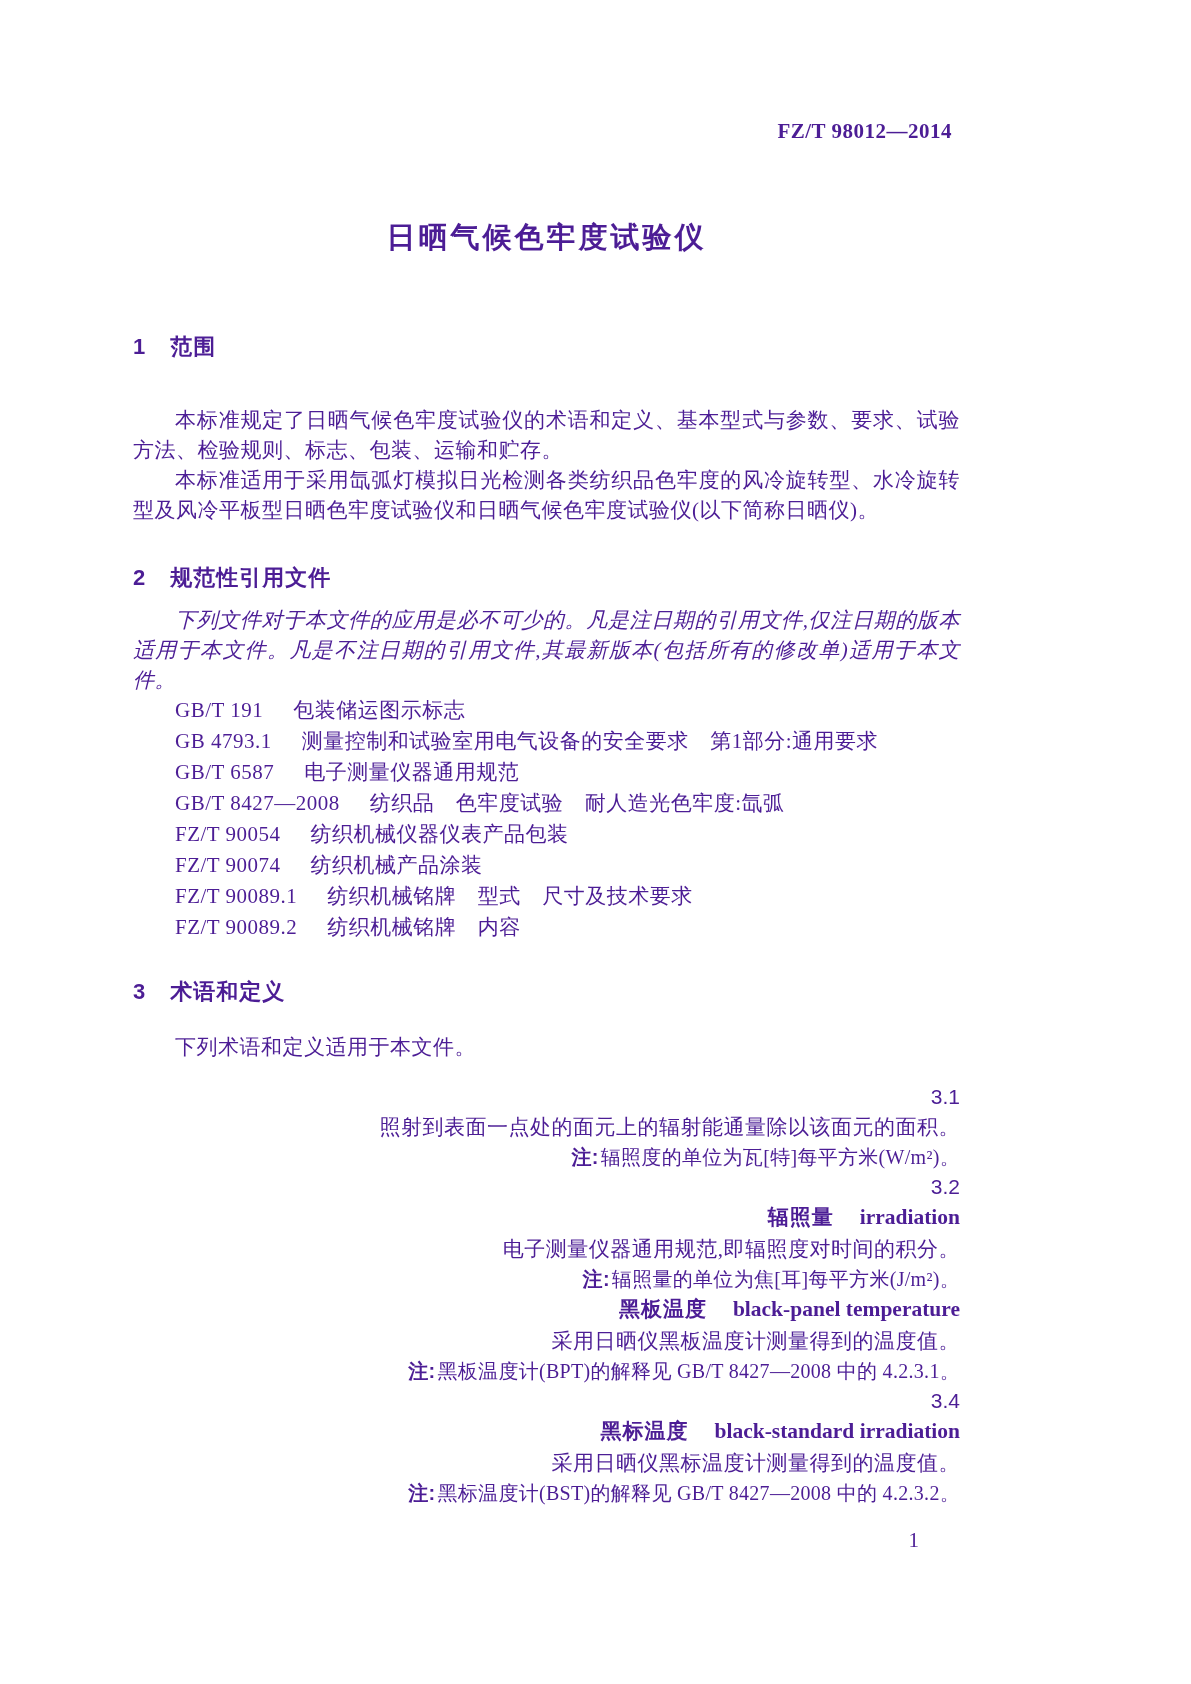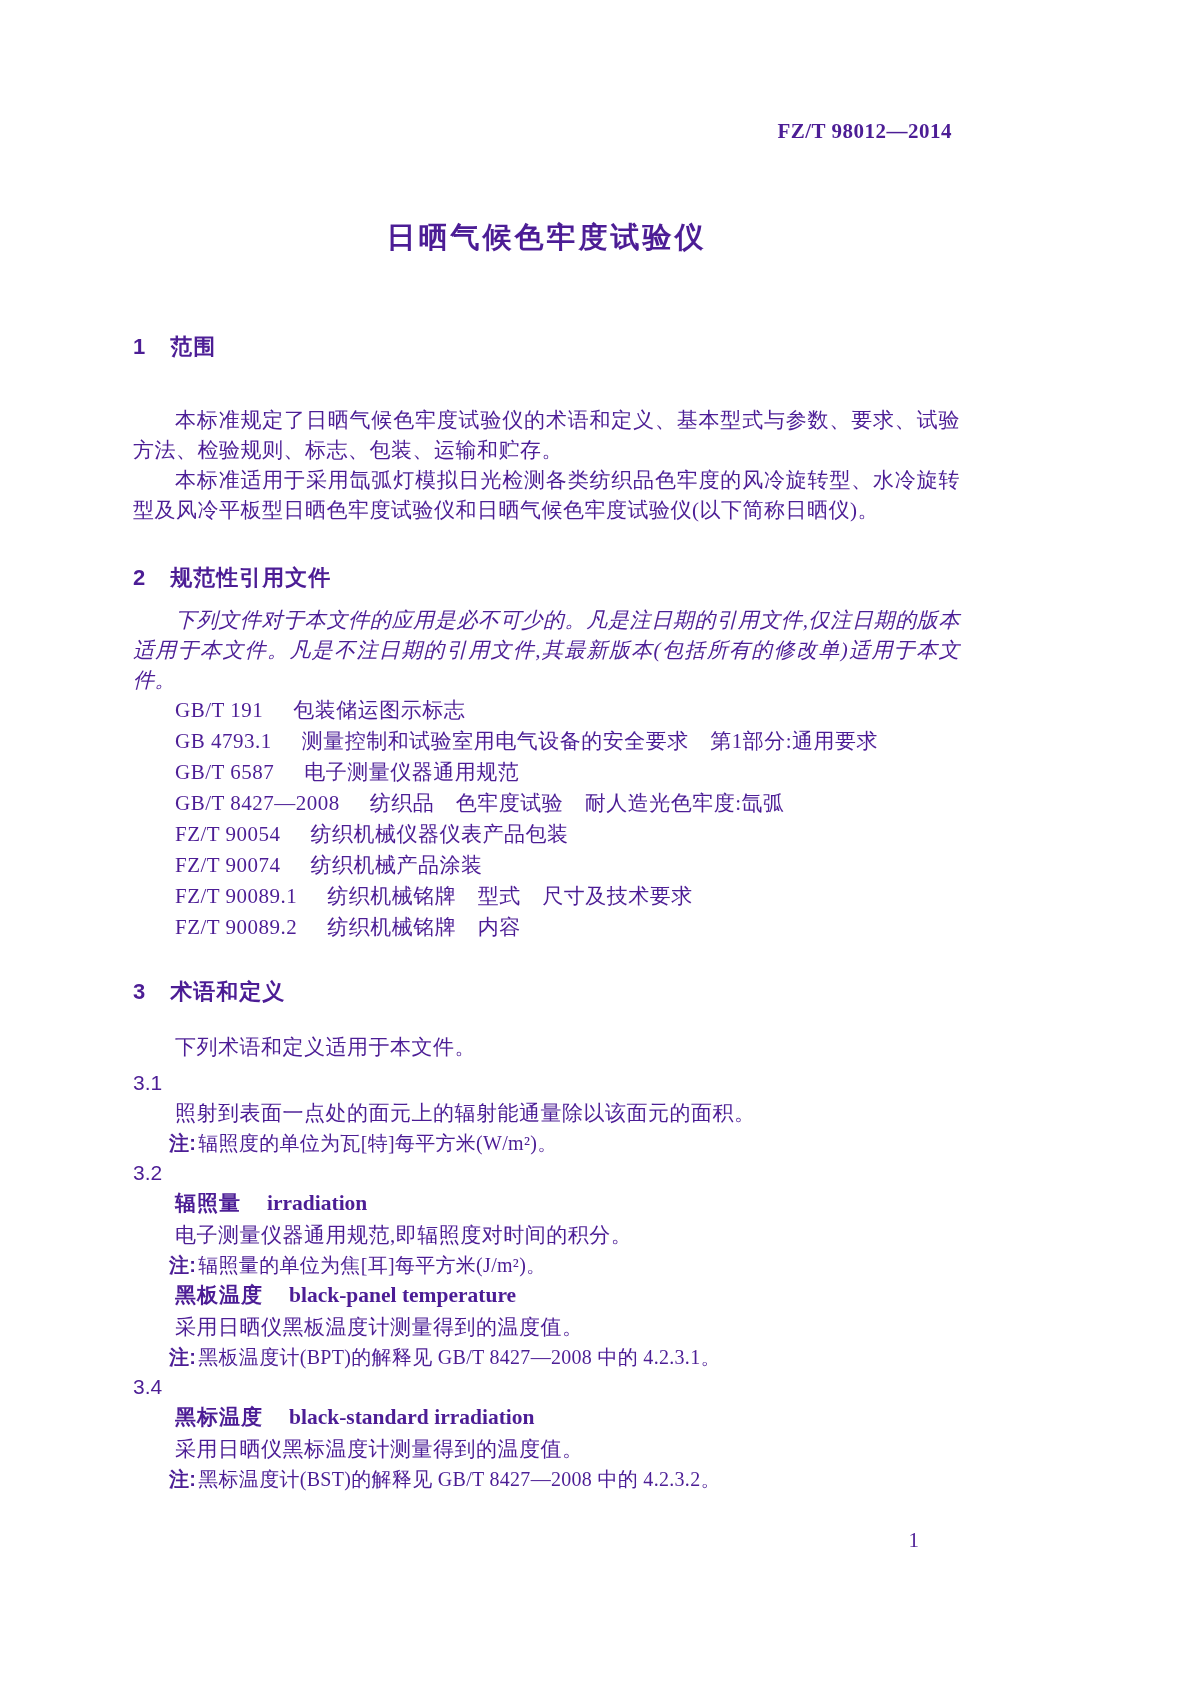--- a/index.html
+++ b/index.html
@@ -67,21 +67,21 @@
     margin: 0;
     padding: 0 0 0 42px;
     list-style: none;
   }
   .ref-item {
     font-size: 21px;
     line-height: 31px;
     letter-spacing: 0.5px;
   }
   .ref-title { margin-left: 30px; }
-  .terms { margin-top: 6px; }
+  .terms { margin-top: 20px; text-align: right; }
   .term-num {
     font-family: "Liberation Sans", "DejaVu Sans", sans-serif;
     font-size: 21px;
     line-height: 30px;
   }
   .term-name {
     padding-left: 42px;
     line-height: 30px;
     font-weight: 700;
   }

